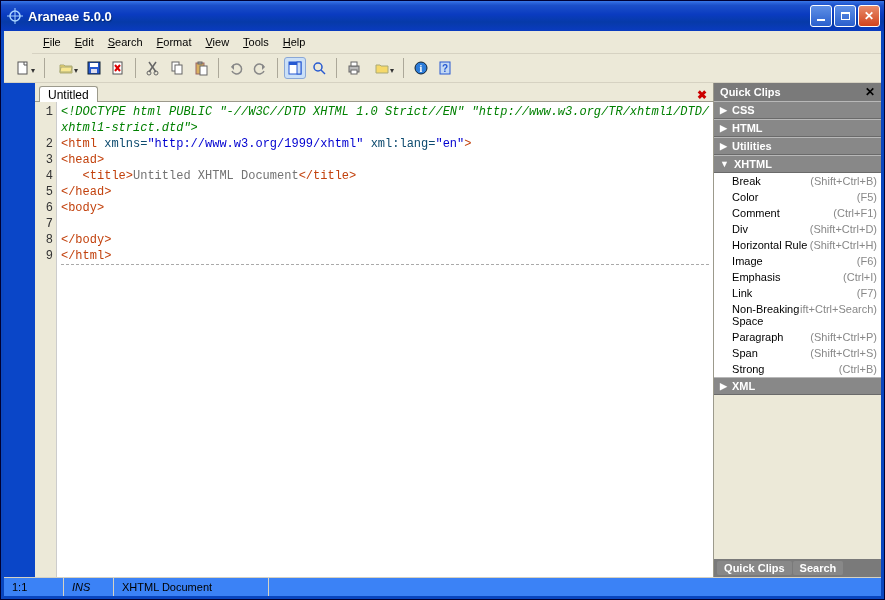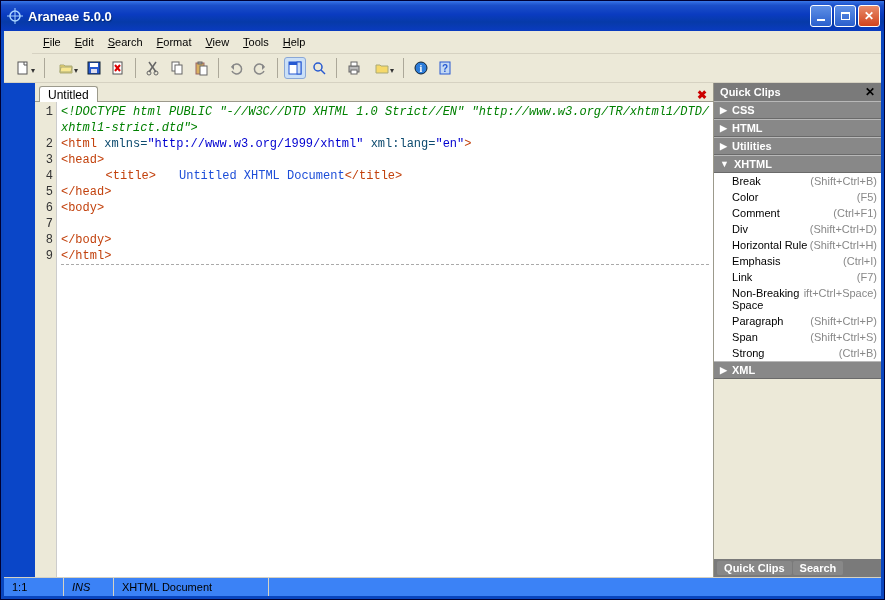--- a/index.html
+++ b/index.html
@@ -165,21 +165,21 @@
     flex: 1;
     padding: 2px 4px;
     line-height: 16px;
     white-space: pre;
   }
   .code .line { height: 16px; }
   .c-comment { color: #008000; font-style: italic; }
   .c-tag { color: #c2410c; }
   .c-attr { color: #0c4a6e; }
   .c-val { color: #0000d0; }
-  .c-text { color: #1d4ed8; margin-left: 23px; }
+  .c-text { color: #737373; }
   .code-end-marker {
     border-top: 1px dashed #aaa;
     margin-top: 0;
     height: 1px;
   }
 
   
   .sidebar {
     width: 195px;
     background: #ece9d8;
@@ -461,30 +461,34 @@
             </div>
             <div class="sb-item">
               <span>Div</span>
               <span class="shortcut">(Shift+Ctrl+D)</span>
             </div>
             <div class="sb-item">
               <span>Horizontal Rule</span>
               <span class="shortcut">(Shift+Ctrl+H)</span>
             </div>
             <div class="sb-item">
+              <span>Image</span>
+              <span class="shortcut">(F6)</span>
+            </div>
+            <div class="sb-item">
               <span>Emphasis</span>
               <span class="shortcut">(Ctrl+I)</span>
             </div>
             <div class="sb-item">
               <span>Link</span>
               <span class="shortcut">(F7)</span>
             </div>
             <div class="sb-item">
               <span>Non-Breaking Space</span>
-              <span class="shortcut">ift+Ctrl+Space)</span>
+              <span class="shortcut">ift+Ctrl+Search)</span>
             </div>
             <div class="sb-item">
               <span>Paragraph</span>
               <span class="shortcut">(Shift+Ctrl+P)</span>
             </div>
             <div class="sb-item">
               <span>Span</span>
               <span class="shortcut">(Shift+Ctrl+S)</span>
             </div>
             <div class="sb-item">

